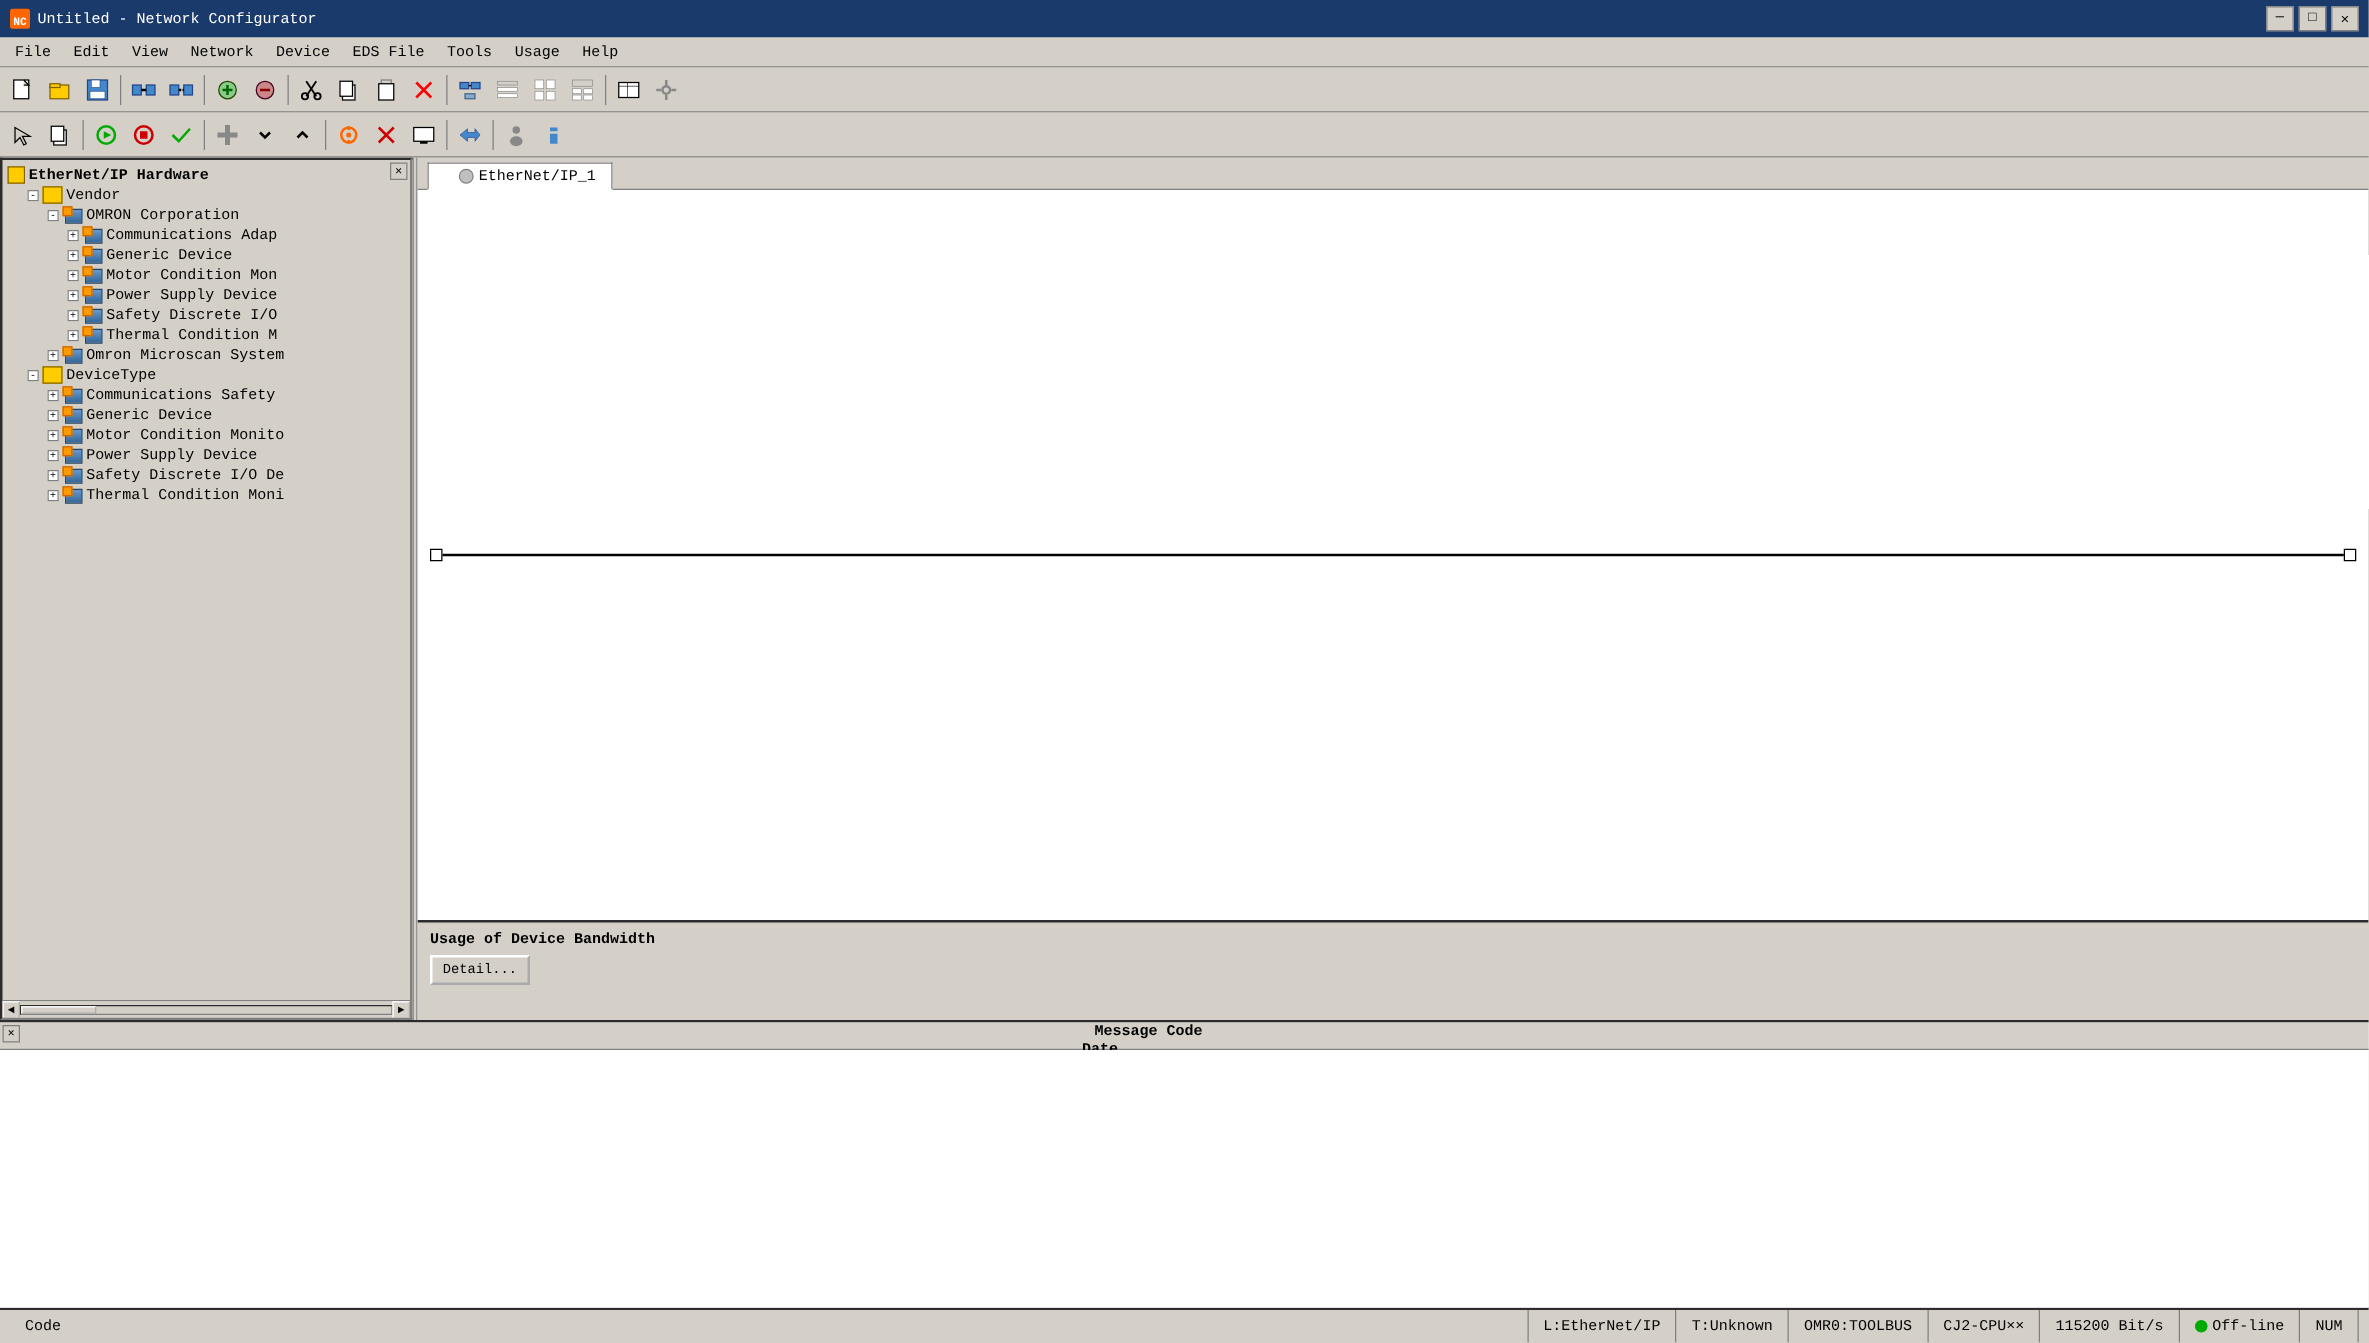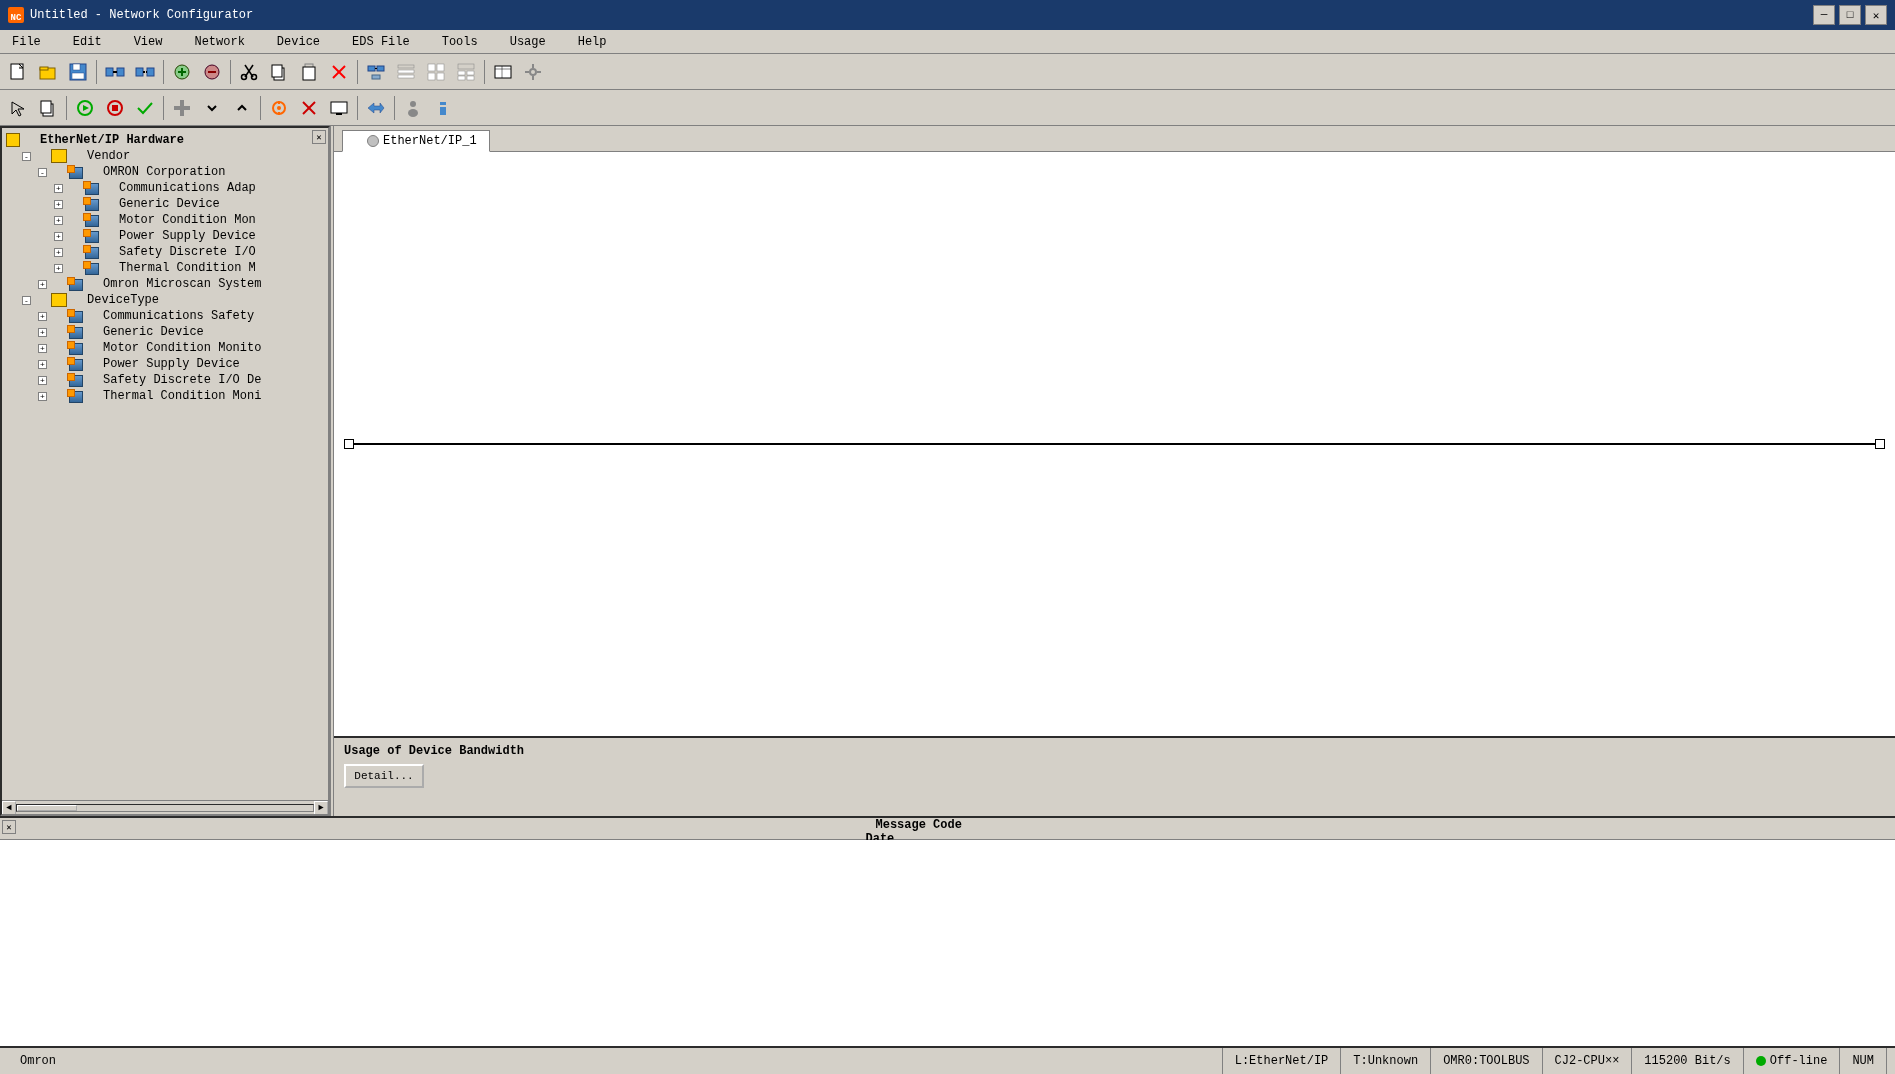--- a/index.html
+++ b/index.html
@@ -53,21 +53,21 @@
     }
 
     
     #menu-bar {
       background: #d4d0c8;
       height: 24px;
       display: flex;
       align-items: center;
       border-bottom: 1px solid #808080;
       padding: 0 4px;
-      gap: 16px;
+      gap: 2px;
     }
     .menu-item {
       padding: 2px 8px;
       cursor: pointer;
       font-size: 12px;
       color: #000;
     }
 
     
     #toolbar1, #toolbar2 {
@@ -138,21 +138,21 @@
       overflow-x: auto;
       flex: 1;
       padding-right: 16px;
     }
     .tree-node {
       padding-left: 16px;
     }
     .tree-item {
       display: flex;
       align-items: center;
-      gap: 20px;
+      gap: 3px;
       padding: 1px 0;
       cursor: pointer;
       white-space: nowrap;
     }
     .tree-expand {
       width: 9px;
       height: 9px;
       border: 1px solid #808080;
       background: white;
       display: flex; align-items: center; justify-content: center;
@@ -781,21 +781,21 @@
     <div id="log-headers">
       <div class="log-col-header log-col-1">Message Code</div>
       <div class="log-col-header log-col-2">Date</div>
     </div>
     <div id="log-content"></div>
   </div>
 </div>
 
 <div id="status-bar">
   <div class="status-item">
-    <span>Omron</span>
+    <span>Code</span>
   </div>
   <div class="status-item">
     <span>L:EtherNet/IP</span>
   </div>
   <div class="status-item">
     <span>T:Unknown</span>
   </div>
   <div class="status-item">
     <span>OMR0:TOOLBUS</span>
   </div>

